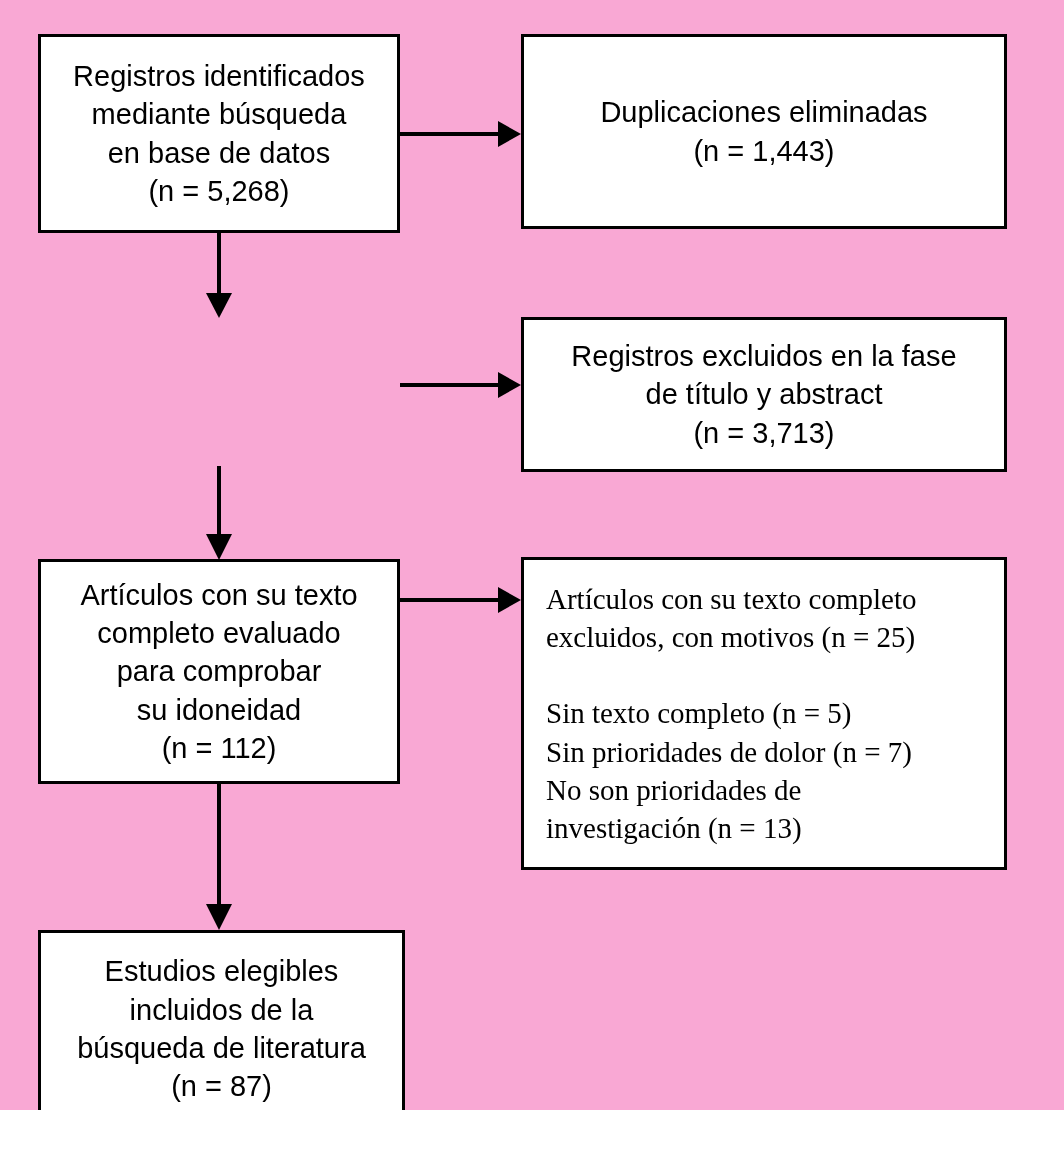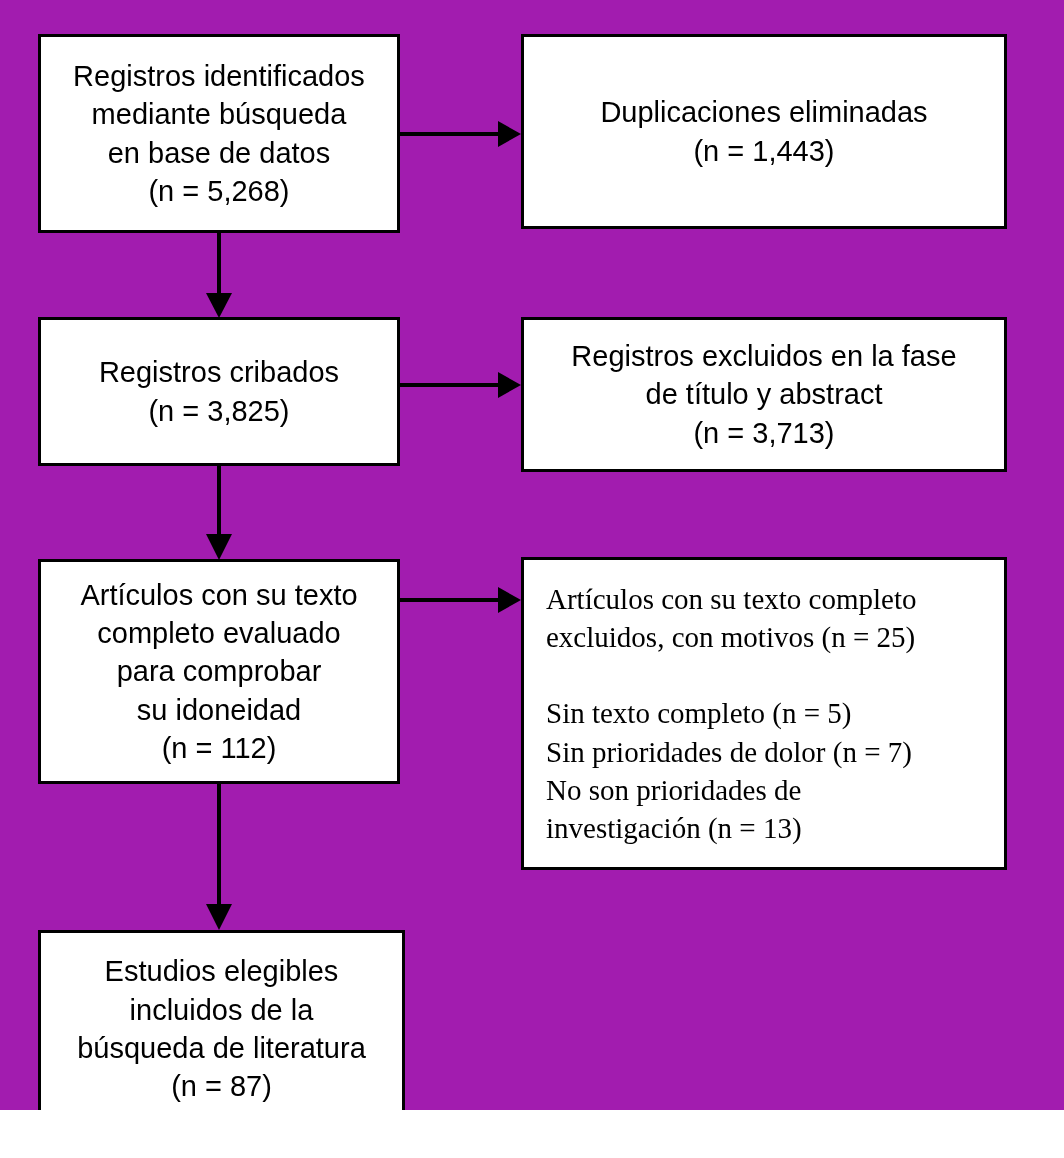--- a/index.html
+++ b/index.html
@@ -5,21 +5,21 @@
 <style>
   html, body {
     margin: 0;
     padding: 0;
     background: #ffffff;
   }
   #diagram {
     position: relative;
     width: 1064px;
     height: 1110px;
-    background: #a21caf;
+    background: #f9a8d4;
     font-family: "Liberation Sans", "DejaVu Sans", sans-serif;
     overflow: hidden;
   }
   .flow-box {
     position: absolute;
     box-sizing: border-box;
     border: 3px solid #000000;
     background: #ffffff;
     display: flex;
     align-items: center;
@@ -63,24 +63,20 @@
 mediante búsqueda
 en base de datos
 (n = 5,268)</div>
   </div>
 
   <div class="flow-box" id="box-duplicates">
     <div class="box-text">Duplicaciones eliminadas
 (n = 1,443)</div>
   </div>
 
-  <div class="flow-box" id="box-screened">
-    <div class="box-text">Registros cribados
-(n = 3,825)</div>
-  </div>
 
   <div class="flow-box" id="box-excluded-ta">
     <div class="box-text">Registros excluidos en la fase
 de título y abstract
 (n = 3,713)</div>
   </div>
 
   <div class="flow-box" id="box-fulltext">
     <div class="box-text">Artículos con su texto
 completo evaluado

